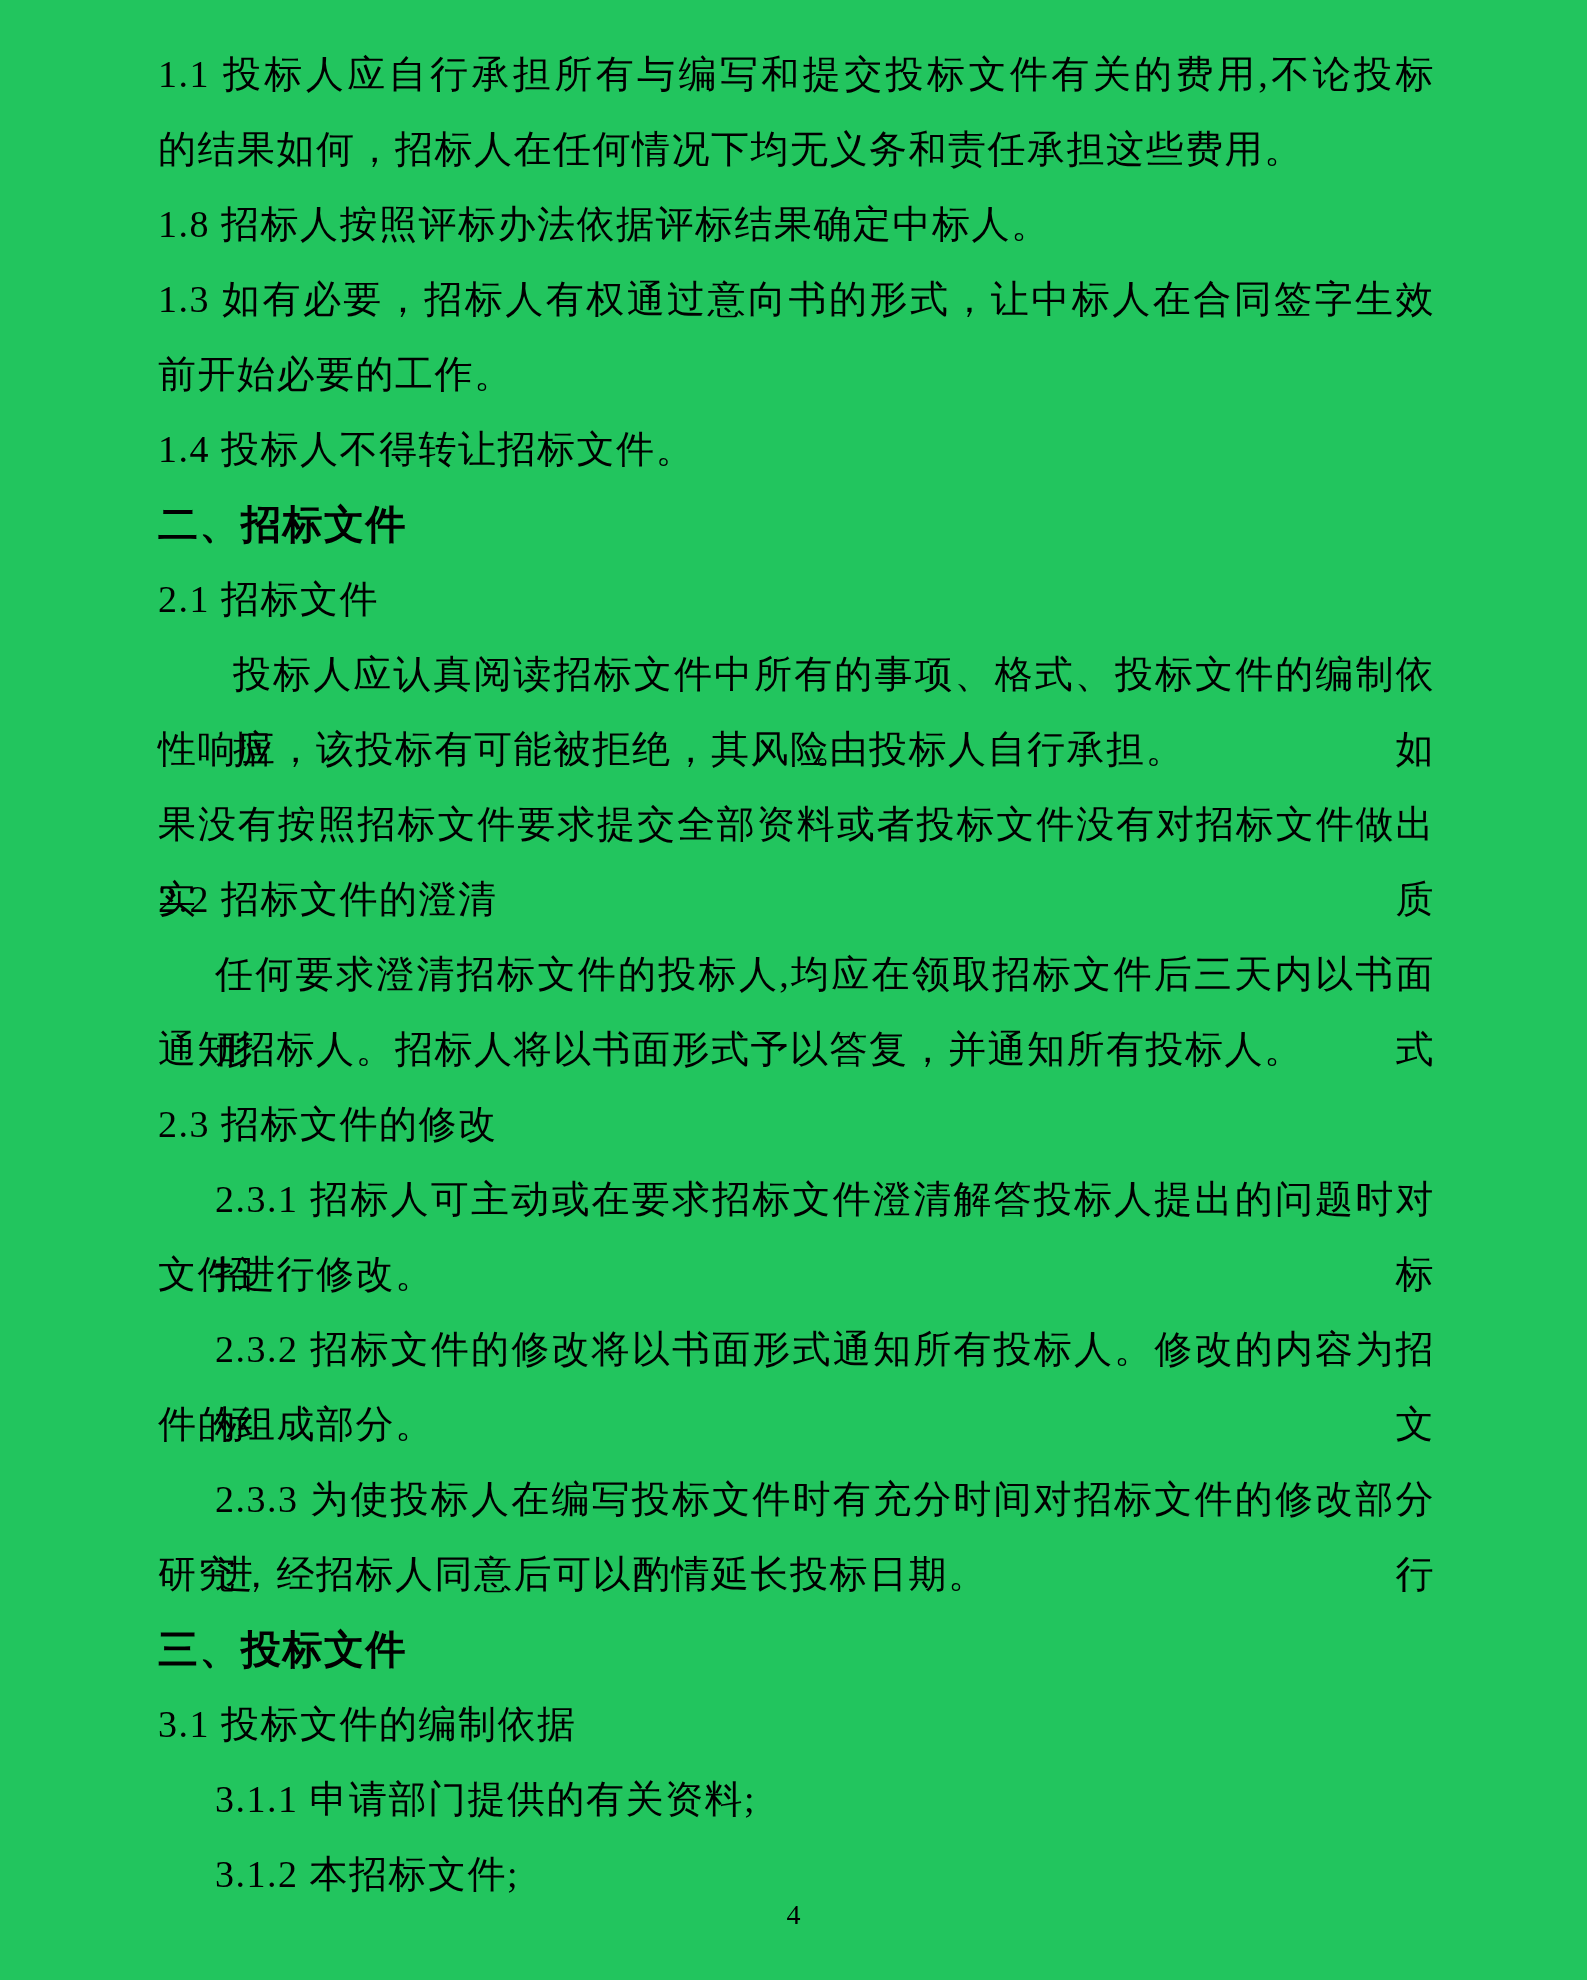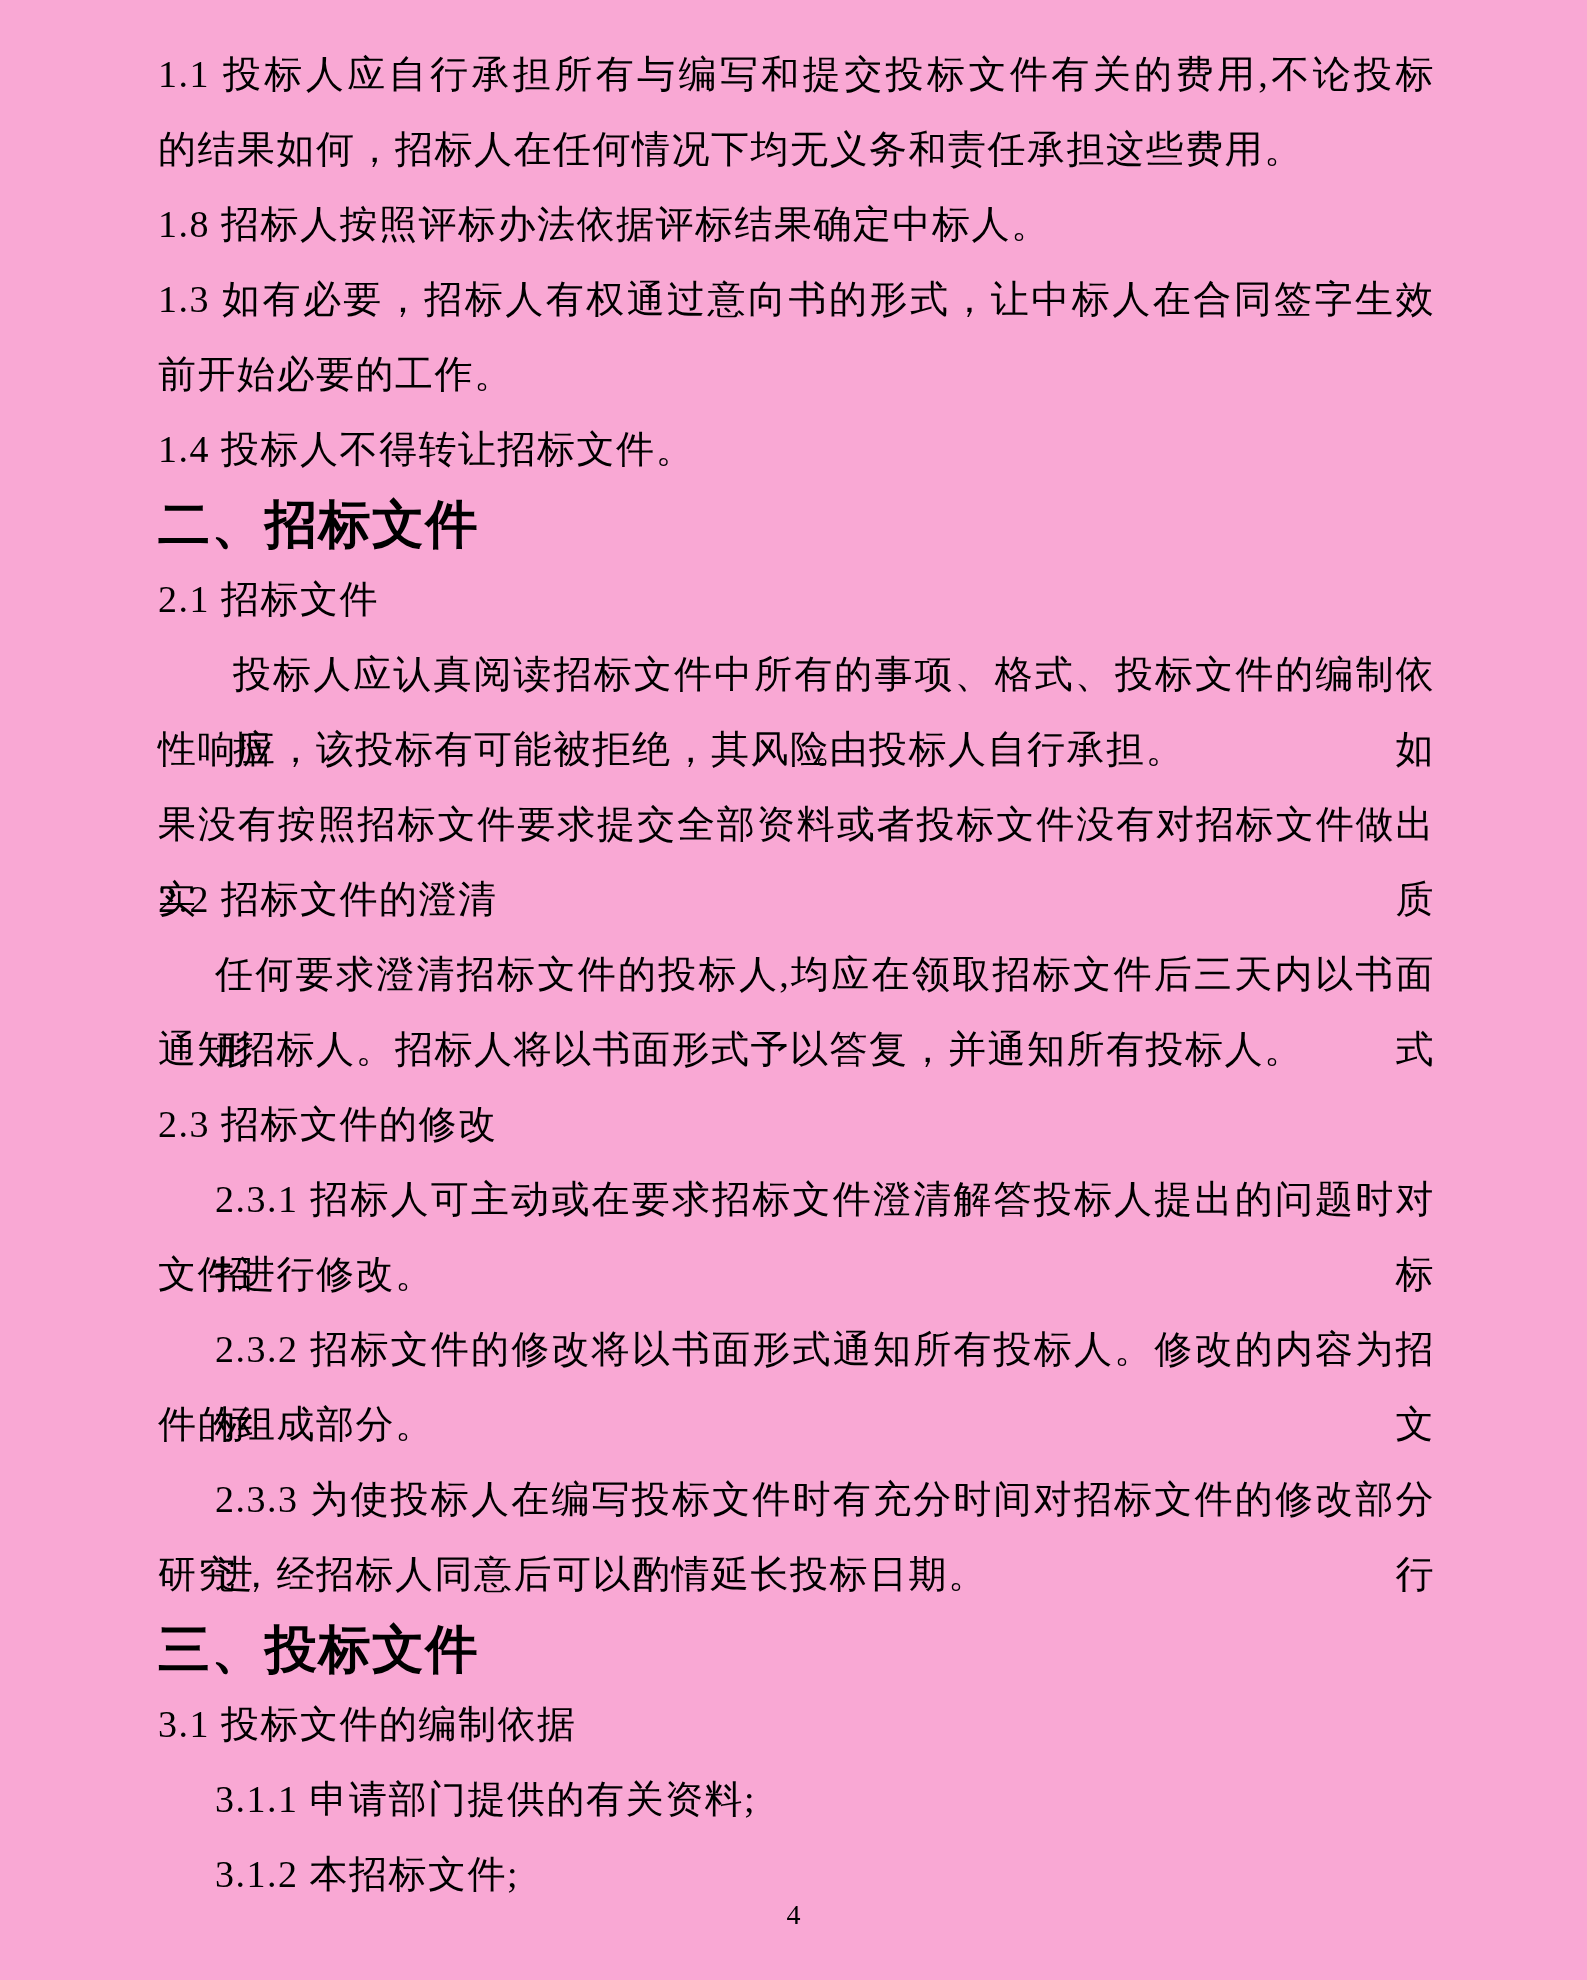--- a/index.html
+++ b/index.html
@@ -4,21 +4,21 @@
 <style>
   html, body {
     margin: 0;
     padding: 0;
     background: #ffffff;
   }
   .page {
     position: relative;
     width: 1587px;
     height: 1980px;
-    background: #f9a8d4;
+    background: #22c55e;
     color: #000000;
     font-family: "Liberation Serif", "DejaVu Serif", serif;
     overflow: hidden;
   }
   .content {
     position: absolute;
     left: 158px;
     top: 37px;
     width: 1277px;
   }
@@ -33,21 +33,21 @@
   
   .j {
     text-align: justify;
     text-align-last: justify;
     text-justify: inter-character;
   }
   
   .b {
     font-family: Liberation Sans, sans-serif;
     font-weight: bold;
-    font-size: 52px;
+    font-size: 40px;
   }
   
   .i1 { padding-left: 75px; }
   
   .i2 { padding-left: 57px; }
   .pagenum {
     position: absolute;
     left: 0;
     top: 1898px;
     width: 100%;

